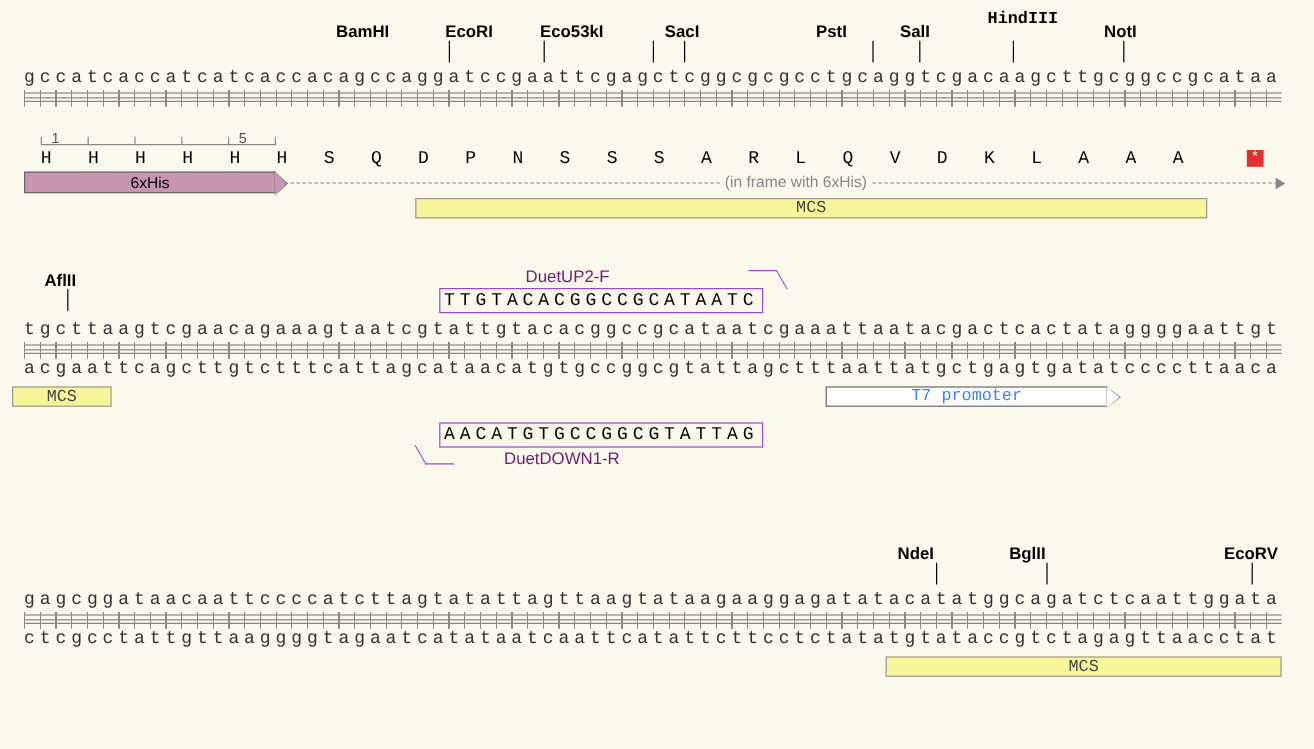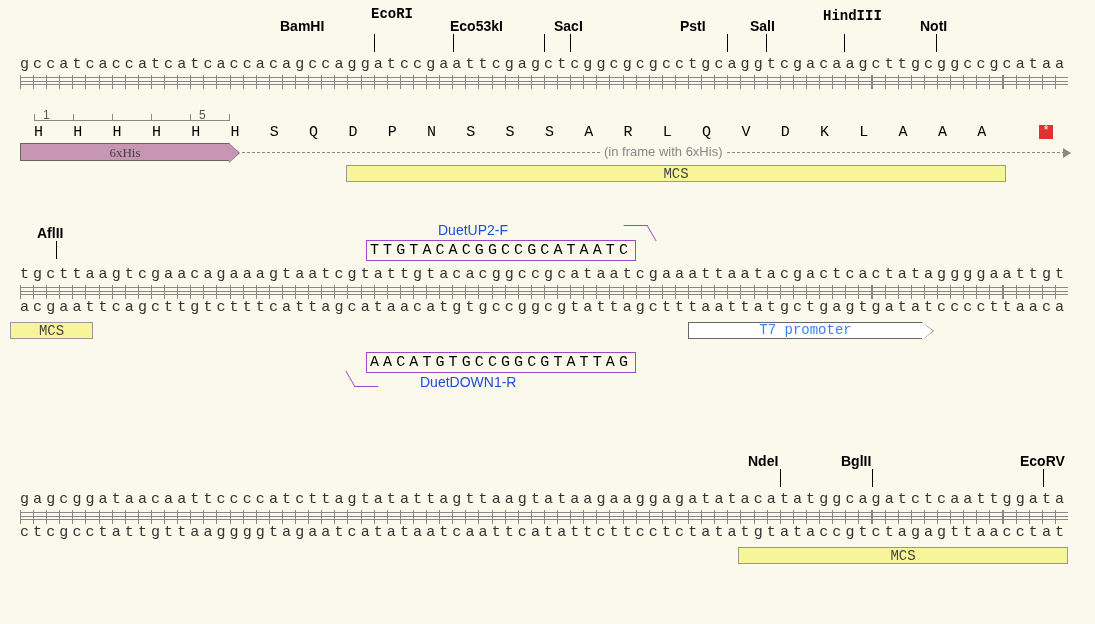--- a/index.html
+++ b/index.html
@@ -133,21 +133,21 @@
     font-family: "Courier New", monospace;
     letter-spacing: 4.1px;
     font-size: 15px;
     color: #000000;
     padding: 1px 3px;
     background: #fbf8ec;
   }
   .primer-label {
     position: absolute;
     font-family: Arial, sans-serif;
-    color: #1d4ed8;
+    color: #701a75;
     font-size: 14px;
     text-align: right;
   }
   .primer-tail-r {
     position: absolute;
     border-top: 1.5px solid #9b49c9;
     border-right: 1.5px solid #9b49c9;
     transform: skewX(30deg);
   }
   .primer-tail-l {
@@ -207,21 +207,21 @@
   }
 </style>
 </head>
 <body>
 
 <div class="canvas">
 
   <div class="enz-label" style="left:280px; top:18px;">BamHI</div>
   <div class="enz-tick" style="left:374px; top:34px; height:18px;"></div>
 
-  <div class="enz-label" style="left:371px; top:6px;font-family:Liberation Mono, monospace;">EcoRI</div>
+  <div class="enz-label" style="left:371px; top:18px;">EcoRI</div>
   <div class="enz-tick" style="left:453px; top:34px; height:18px;"></div>
 
   <div class="enz-label" style="left:450px; top:18px;">Eco53kI</div>
   <div class="enz-tick" style="left:544px; top:34px; height:18px;"></div>
 
   <div class="enz-label" style="left:554px; top:18px;">SacI</div>
   <div class="enz-tick" style="left:570px; top:34px; height:18px;"></div>
 
   <div class="enz-label" style="left:680px; top:18px;">PstI</div>
   <div class="enz-tick" style="left:727px; top:34px; height:18px;"></div>
@@ -273,21 +273,21 @@
       <div class="aa" style="left: 780.7px; top: 124px;">D</div>
       <div class="aa" style="left: 820px; top: 124px;">K</div>
       <div class="aa" style="left: 859.3px; top: 124px;">L</div>
       <div class="aa" style="left: 898.6px; top: 124px;">A</div>
       <div class="aa" style="left: 937.9px; top: 124px;">A</div>
       <div class="aa" style="left: 977.2px; top: 124px;">A</div>
     </div>
 
   <div class="stop-codon" style="left:1039px; top:125px;">*</div>
 
-  <div class="his-arrow" style="left:20px; top:143px; width:210px; text-align:center; color:#404040; font-family:Liberation Serif, serif; font-size:13px; line-height:17px;"><span>6xHis</span></div>
+  <div class="his-arrow" style="left:20px; top:143px; width:210px; text-align:center; color:#000000; font-family:Liberation Sans, sans-serif; font-size:13px; line-height:17px;"><span>6xHis</span></div>
 
   <div class="dash-arrow" style="left:242px; top:152px; width:828px;"></div>
   <div class="frame-label" style="left:600px; top:144px;">(in frame with 6xHis)</div>
 
   <div class="feature-box" style="left:346px; top:165px; width:660px;"><span>MCS</span></div>
 
   <div class="enz-label" style="left:37px; top:225px;">AflII</div>
   <div class="enz-tick" style="left:56px; top:241px; height:18px;"></div>
 
   <div class="primer-label" style="left:438px; top:222px;">DuetUP2-F</div>

